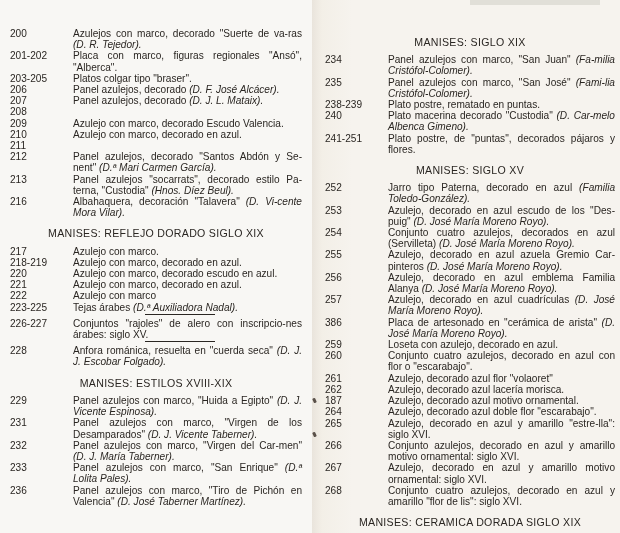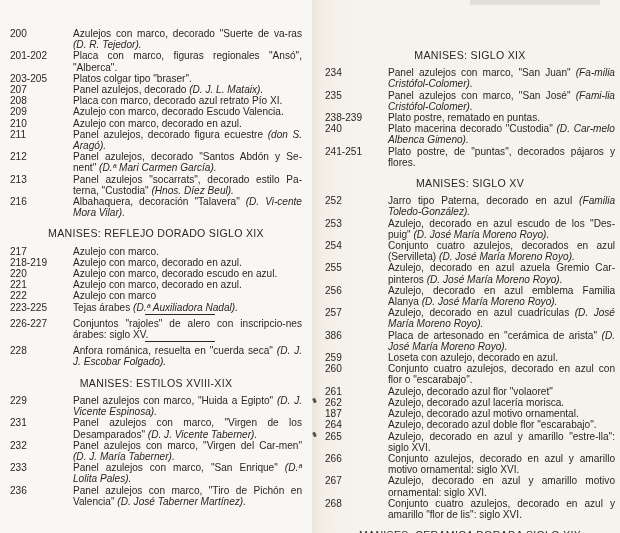--- a/index.html
+++ b/index.html
@@ -43,38 +43,40 @@
       </div>
       <div class="entry">
         <div class="num">201-202</div>
         <div class="desc"><span>Placa con marco, figuras regionales "Ansó", "Alberca".</span><i></i></div>
       </div>
       <div class="entry">
         <div class="num">203-205</div>
         <div class="desc"><span>Platos colgar tipo "braser".</span><i></i></div>
       </div>
       <div class="entry">
+        <div class="num">206</div>
+        <div class="desc"><span>Panel azulejos, decorado </span><i>(D. F. José Alcácer).</i></div>
+      </div>
+      <div class="entry">
         <div class="num">207</div>
         <div class="desc"><span>Panel azulejos, decorado </span><i>(D. J. L. Mataix).</i></div>
       </div>
       <div class="entry">
         <div class="num">208</div>
-        <div class="desc"><span>Placa con marco, decorado azul retrato Pío XI.</span><i></i></div>
       </div>
       <div class="entry">
         <div class="num">209</div>
         <div class="desc"><span>Azulejo con marco, decorado Escudo Valencia.</span><i></i></div>
       </div>
       <div class="entry">
         <div class="num">210</div>
         <div class="desc"><span>Azulejo con marco, decorado en azul.</span><i></i></div>
       </div>
       <div class="entry">
         <div class="num">211</div>
-        <div class="desc"><span>Panel azulejos, decorado figura ecuestre </span><i>(don S. Aragó).</i></div>
       </div>
       <div class="entry">
         <div class="num">212</div>
         <div class="desc"><span>Panel azulejos, decorado "Santos Abdón y Se-nent" </span><i>(D.ª Mari Carmen García).</i></div>
       </div>
       <div class="entry">
         <div class="num">213</div>
         <div class="desc"><span>Panel azulejos "socarrats", decorado estilo Pa-terna, "Custodia" </span><i>(Hnos. Díez Beul).</i></div>
       </div>
       <div class="entry">
@@ -142,21 +144,21 @@
         <div class="desc"><span>Panel azulejos con marco, "San Enrique" </span><i>(D.ª Lolita Pales).</i></div>
       </div>
       <div class="entry">
         <div class="num">236</div>
         <div class="desc"><span>Panel azulejos con marco, "Tiro de Pichón en Valencia" </span><i>(D. José Taberner Martínez).</i></div>
       </div>
     </div>
 </div>
 
 <div class="content right-content">
-  <div class="heading" style="margin-top:16px">MANISES: SIGLO XIX</div>
+  <div class="heading" style="margin-top:3px">MANISES: SIGLO XIX</div>
   <div>
       <div class="entry">
         <div class="num">234</div>
         <div class="desc"><span>Panel azulejos con marco, "San Juan" </span><i>(Fa-milia Cristófol-Colomer).</i></div>
       </div>
       <div class="entry">
         <div class="num">235</div>
         <div class="desc"><span>Panel azulejos con marco, "San José" </span><i>(Fami-lia Cristófol-Colomer).</i></div>
       </div>
       <div class="entry">

